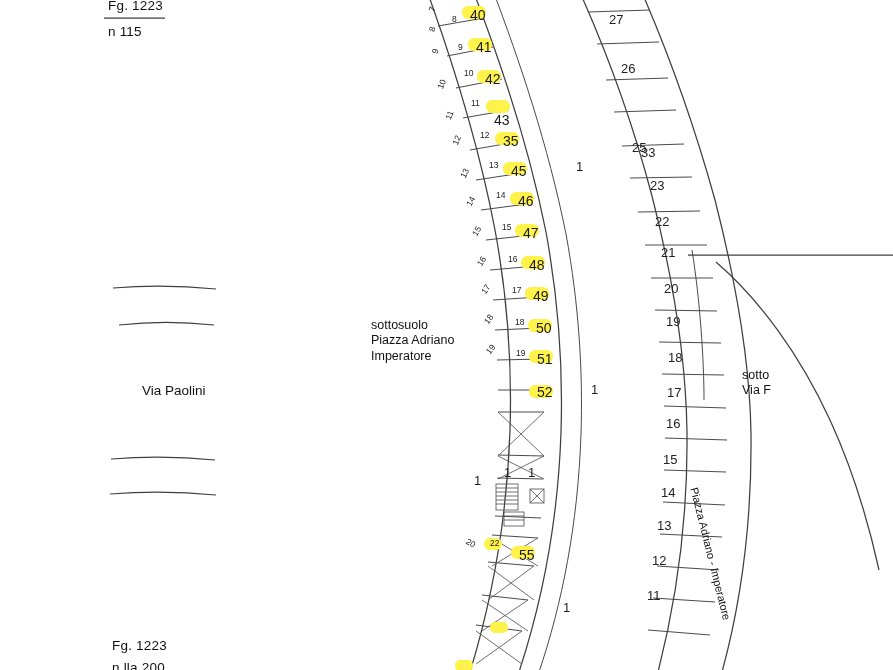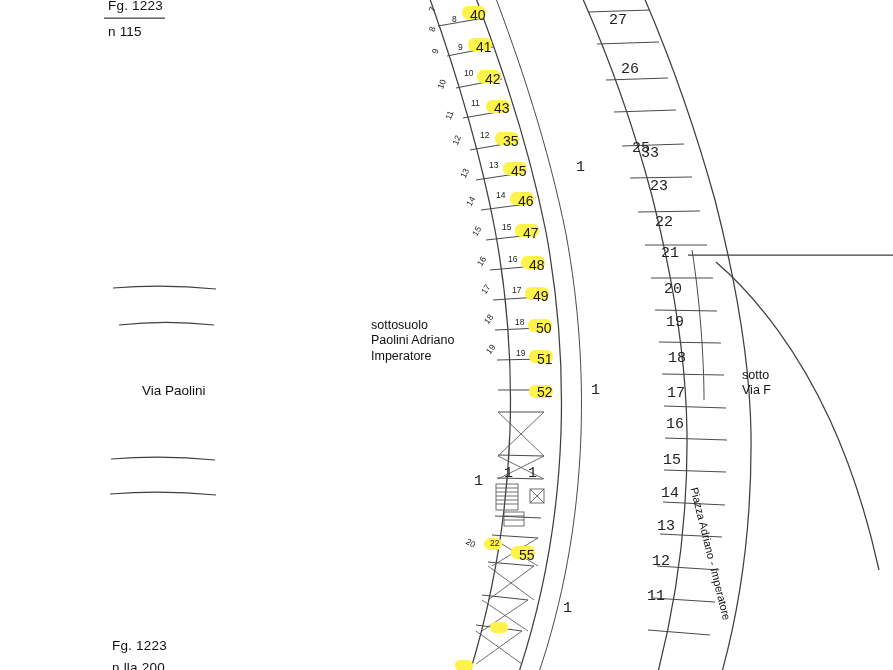--- a/index.html
+++ b/index.html
@@ -33,23 +33,22 @@
     font-size: 13.5px;
     letter-spacing: .2px;
   }
   .lbl-street {
     font-size: 13.5px;
   }
   .lbl-note {
     font-size: 12.5px;
   }
   .lbl-small {
-    font-size: 15px;
+    font-size: 13px;
     color: #222;
-    font-family: Liberation Mono, monospace;
   }
   .lbl-tiny {
     font-size: 8.5px;
     color: #222;
   }
   .rot-curve {
     font-size: 11px;
     transform-origin: left top;
   }
   .hl-num {
@@ -185,32 +184,32 @@
 
 <div class="label lbl-parcel" style="left:108px; top:-2px;">Fg. 1223</div>
 <div class="label lbl-parcel" style="left:108px; top:24px;">n 115</div>
 
 <div class="label lbl-parcel" style="left:112px; top:638px;">Fg. 1223</div>
 <div class="label lbl-parcel" style="left:112px; top:660px;">n lla 200</div>
 
 <div class="label lbl-street" style="left:142px; top:383px;">Via Paolini</div>
 
 <div class="label lbl-note" style="left:371px; top:318px;">sottosuolo
-Paolini Adriano
+Piazza Adriano
 Imperatore</div>
 
 <div class="label lbl-note" style="left:742px; top:368px;">sotto
 Via F</div>
 
 <div class="label rot-curve" style="left:700px; top:486px; transform: rotate(76deg);">Piazza Adriano - Imperatore</div>
 
 <div class="label hl-num" style="left:470px; top:7px;">40</div>
 <div class="label hl-num" style="left:476px; top:39px;">41</div>
 <div class="label hl-num" style="left:485px; top:71px;">42</div>
-<div class="label hl-num" style="left:494px; top:100px;">43</div>
+<div class="label hl-num" style="left:494px; top:112px;">43</div>
 <div class="label hl-num" style="left:503px; top:133px;">35</div>
 <div class="label hl-num" style="left:511px; top:163px;">45</div>
 <div class="label hl-num" style="left:518px; top:193px;">46</div>
 <div class="label hl-num" style="left:523px; top:225px;">47</div>
 <div class="label hl-num" style="left:529px; top:257px;">48</div>
 <div class="label hl-num" style="left:533px; top:288px;">49</div>
 <div class="label hl-num" style="left:536px; top:320px;">50</div>
 <div class="label hl-num" style="left:537px; top:351px;">51</div>
 <div class="label hl-num" style="left:537px; top:384px;">52</div>
 <div class="label hl-num" style="left:519px; top:547px;">55</div>

